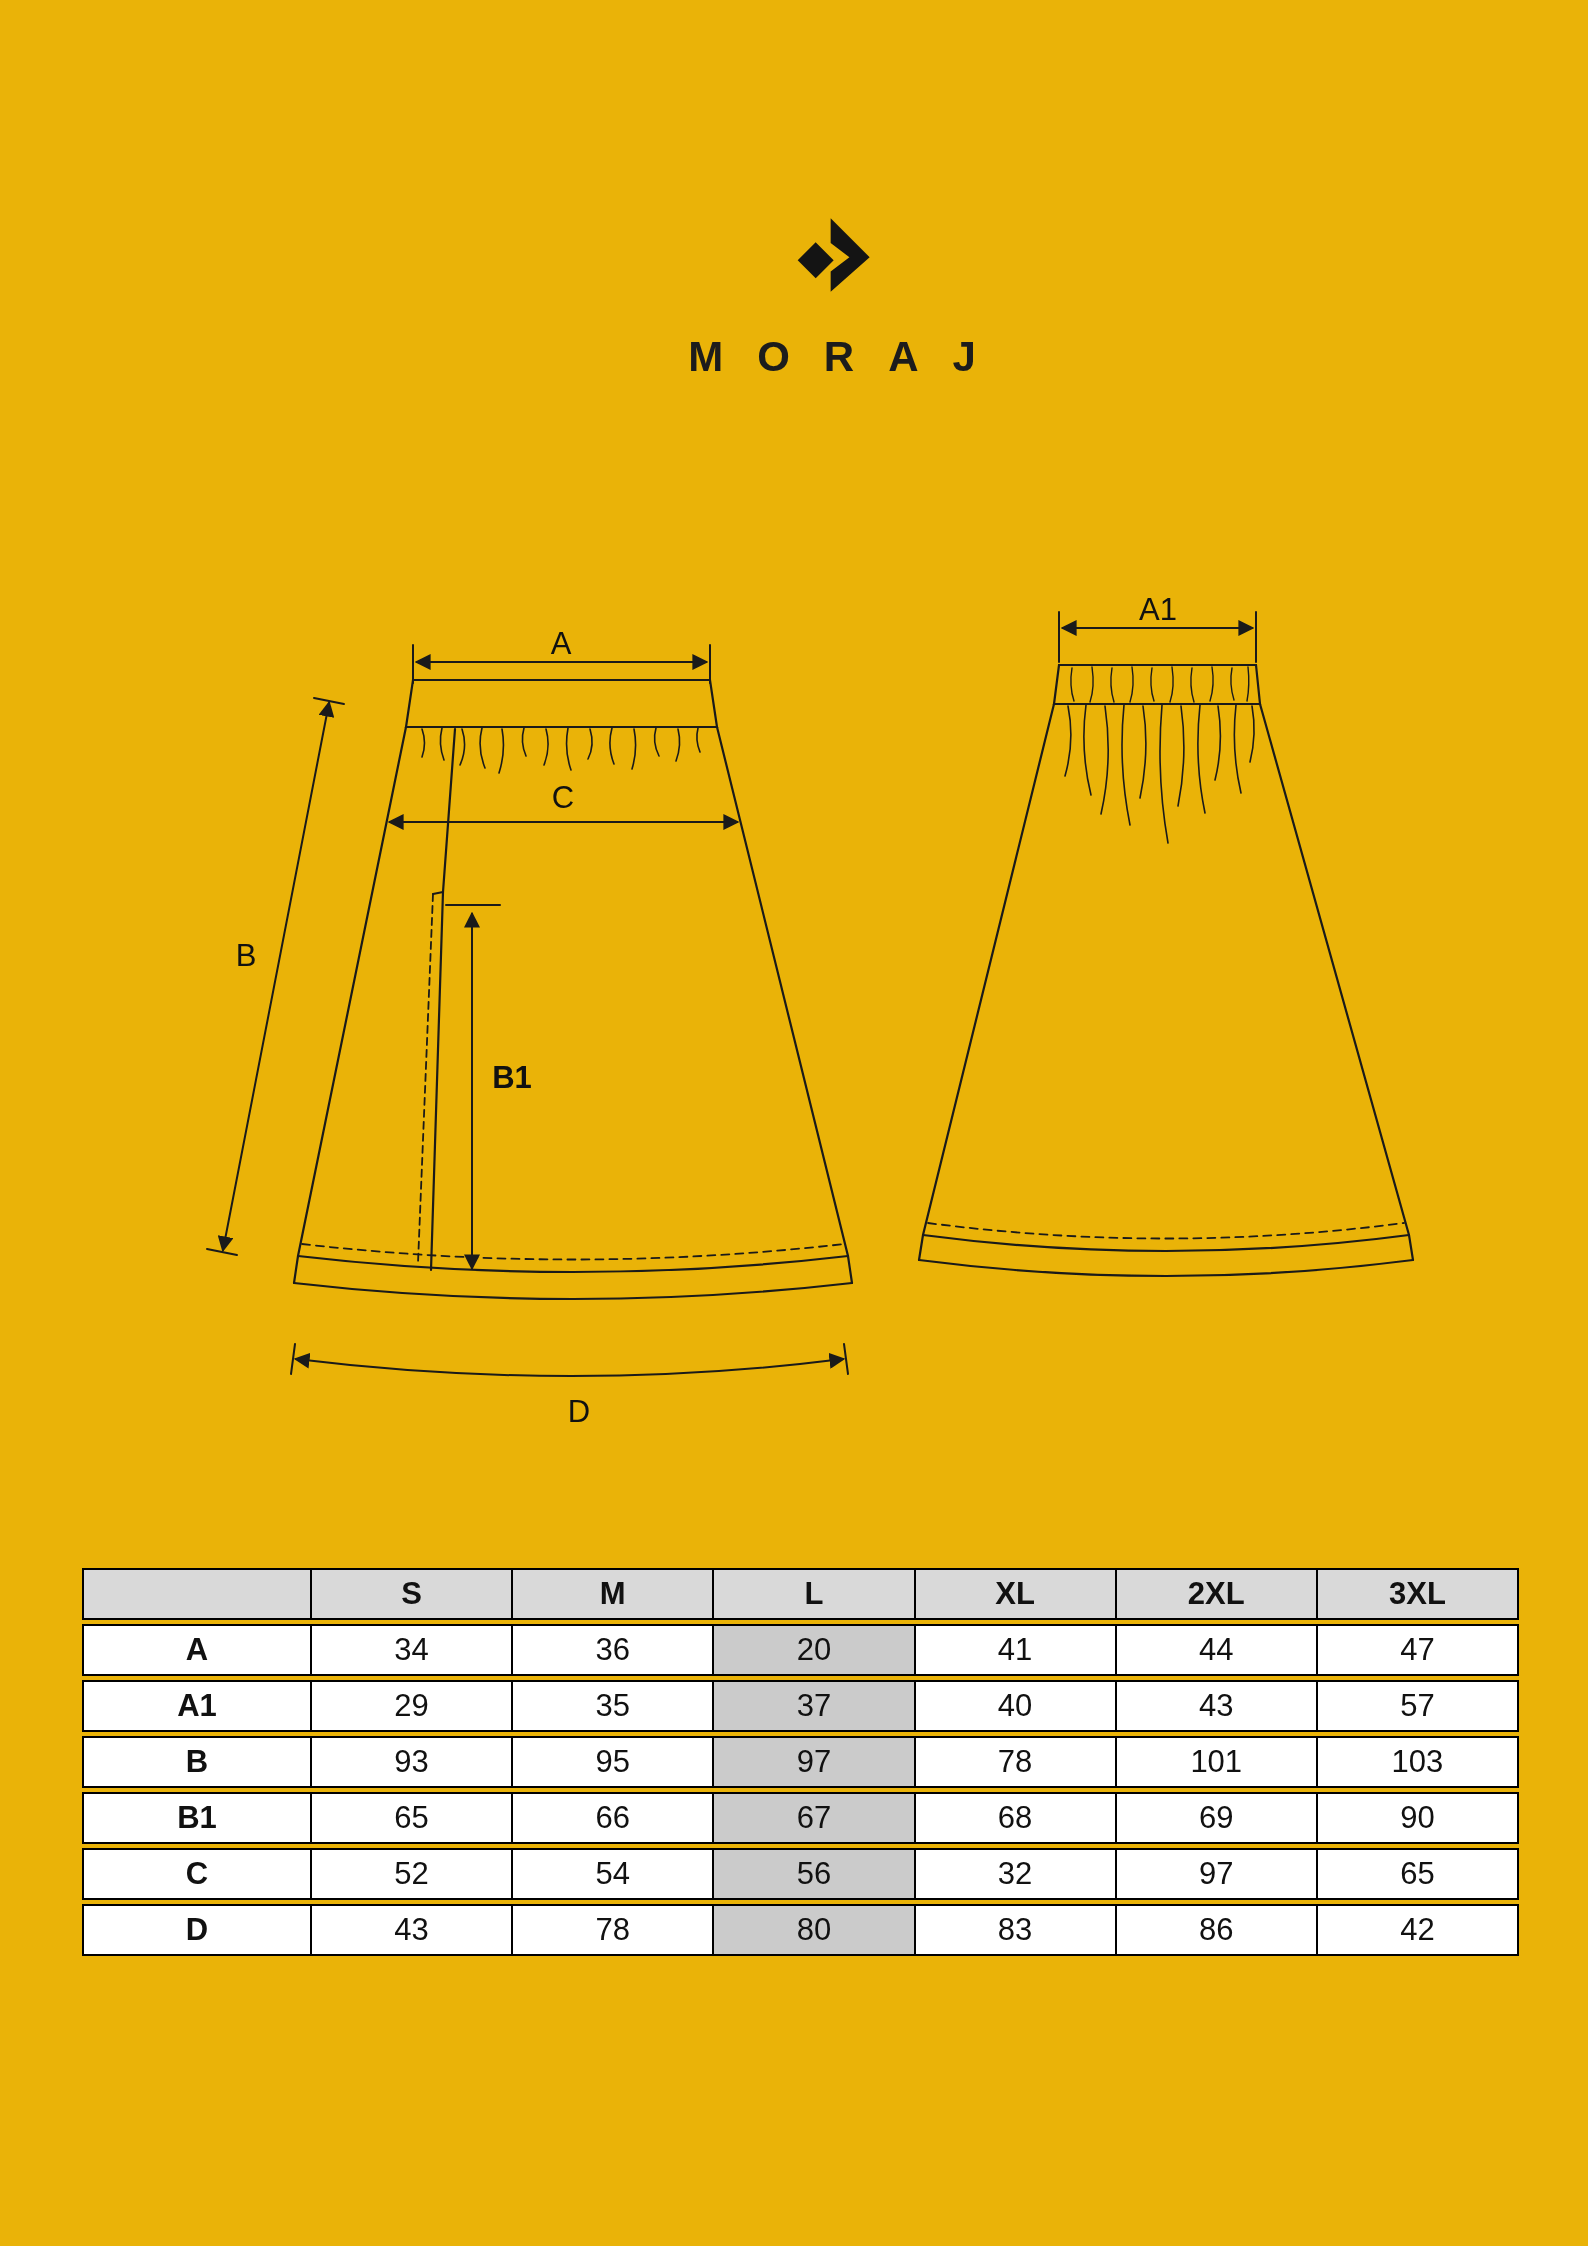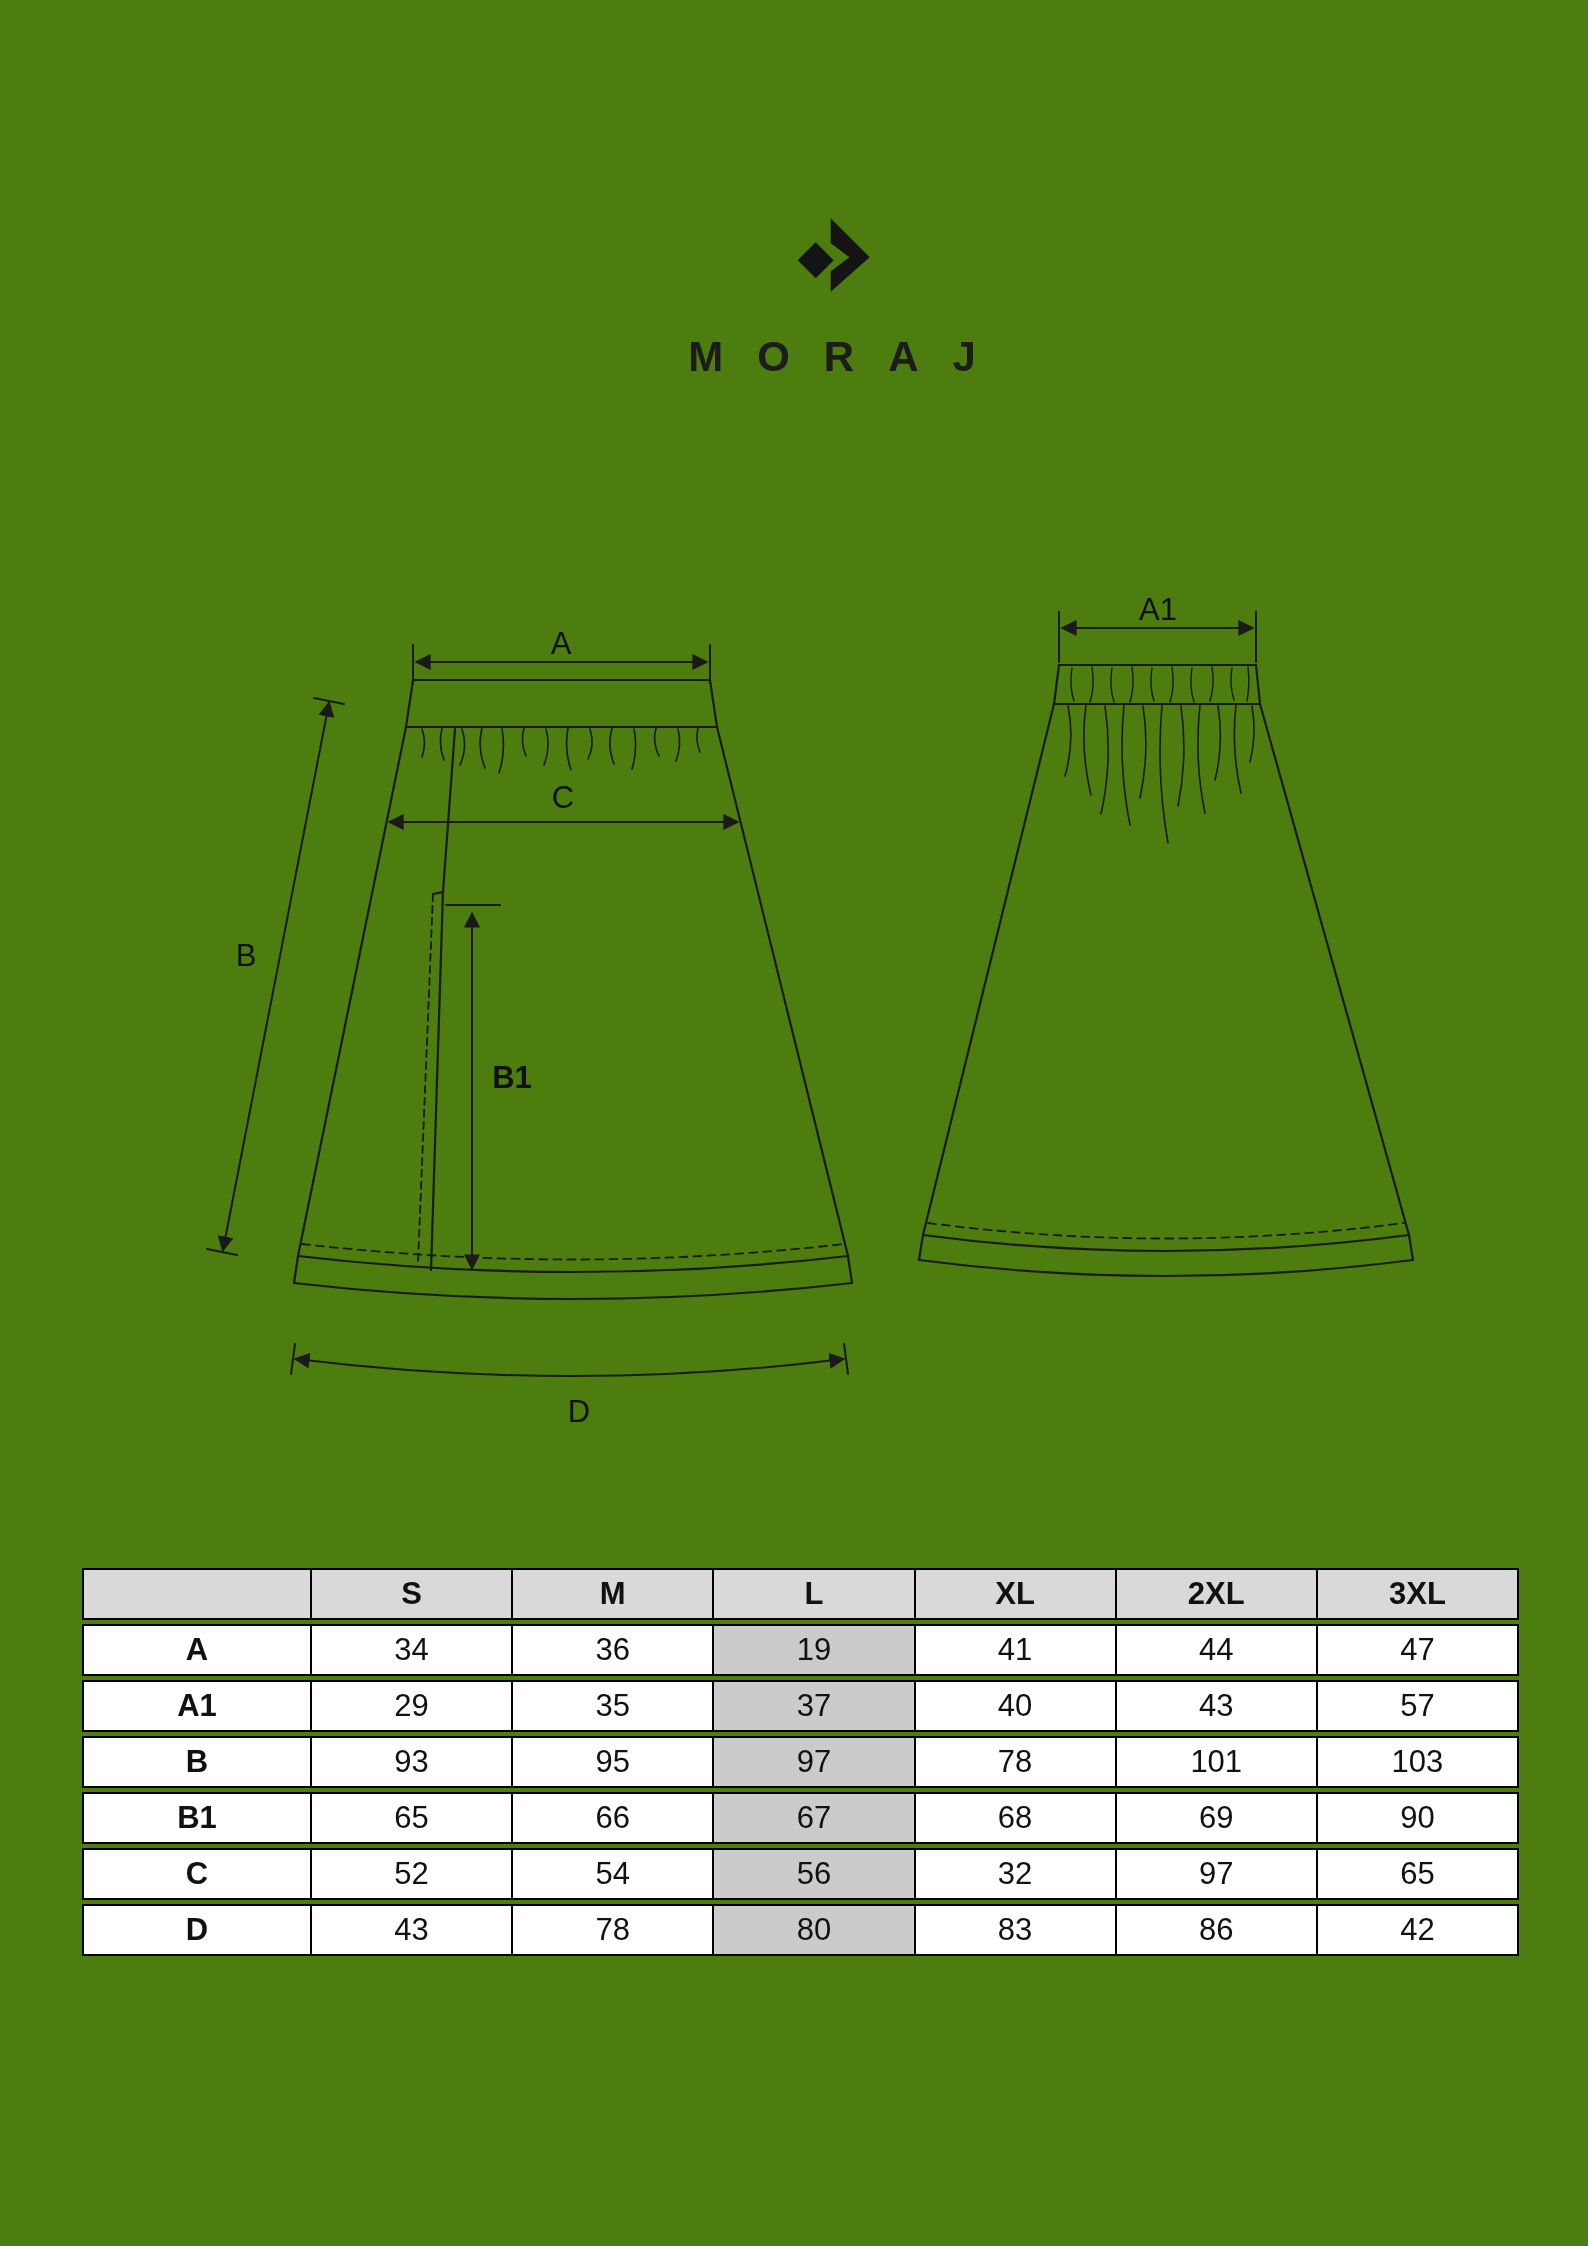--- a/index.html
+++ b/index.html
@@ -4,21 +4,21 @@
 <style>
   * { margin:0; padding:0; box-sizing:border-box; }
   html,body { background:#fff; }
   body {
     width:1588px; height:2246px;
     position:relative;
     font-family:"Liberation Sans","DejaVu Sans",sans-serif;
     color:#111;
     overflow:hidden;
   }
-  .page { position:absolute; inset:0; background:#4d7c0f; }
+  .page { position:absolute; inset:0; background:#eab308; }
 
   
   .logo {
     position:absolute; left:832px; top:205px;
     transform:translateX(-50%);
     display:flex; flex-direction:column; align-items:center;
   }
   .logo-icon { width:90px; height:100px; }
   .logo-text {
     margin-top:28px;
@@ -182,21 +182,21 @@
       <div class="t-cell">L</div>
       <div class="t-cell">XL</div>
       <div class="t-cell">2XL</div>
       <div class="t-cell">3XL</div>
     </div>
 
     <div class="t-row">
       <div class="t-cell t-label">A</div>
       <div class="t-cell">34</div>
       <div class="t-cell">36</div>
-      <div class="t-cell hl">19</div>
+      <div class="t-cell hl">20</div>
       <div class="t-cell">41</div>
       <div class="t-cell">44</div>
       <div class="t-cell">47</div>
     </div>
 
     <div class="t-row">
       <div class="t-cell t-label">A1</div>
       <div class="t-cell">29</div>
       <div class="t-cell">35</div>
       <div class="t-cell hl">37</div>

